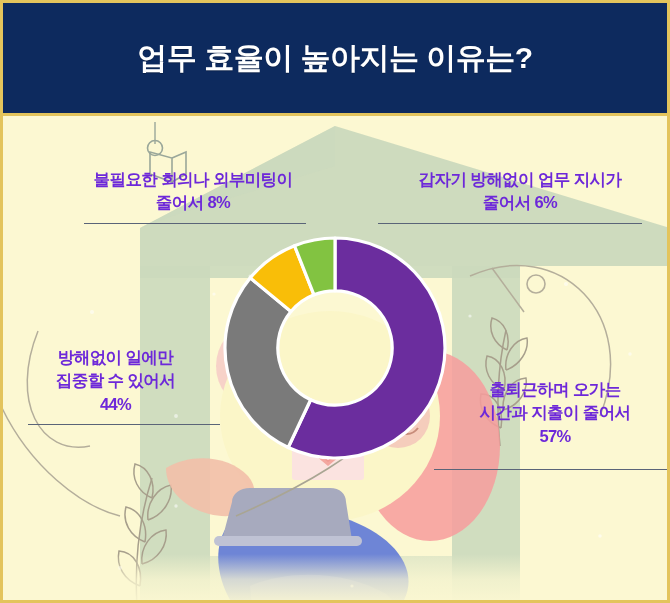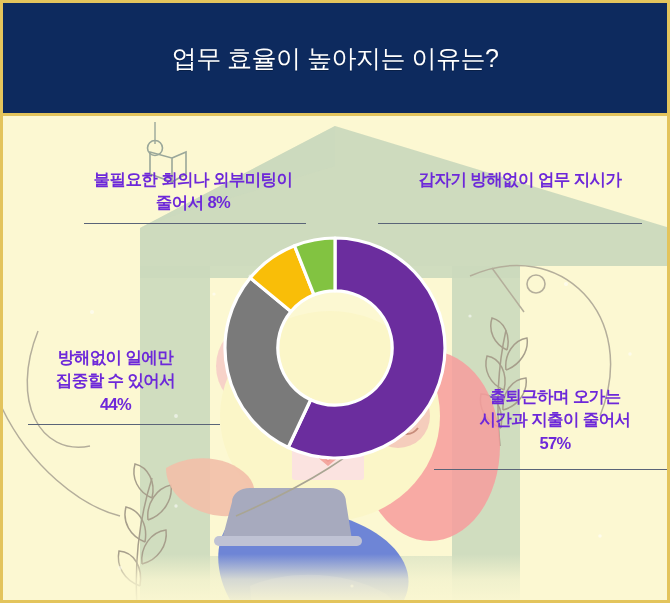--- a/index.html
+++ b/index.html
@@ -13,21 +13,21 @@
   
   .frame{position:absolute;inset:0;border:3px solid #E3C45C;box-sizing:border-box;pointer-events:none;z-index:60;}
 
   
   .header{
     position:absolute;left:3px;top:3px;width:664px;height:110px;
     background:#0D2A5E;box-sizing:border-box;
     display:flex;align-items:center;justify-content:center;z-index:40;
   }
   .header .title{
-    color:#FFFFFF;font-size:25px;font-weight:normal;letter-spacing:-0.5px;
+    color:#FFFFFF;font-size:30px;font-weight:bold;letter-spacing:-0.5px;
     text-shadow:0 1px 0 rgba(0,0,0,.25);
   }
   .header-rule{position:absolute;left:3px;top:113px;width:664px;height:3px;background:#E3C45C;z-index:41;}
 
   
   .bg{position:absolute;left:0;top:116px;width:670px;height:487px;overflow:hidden;z-index:1;}
   .bg svg{display:block;}
 
   
   .donut{position:absolute;left:215px;top:228px;width:240px;height:240px;z-index:20;}
@@ -40,21 +40,21 @@
 
   #lbl-meetings{left:48px;top:168px;width:290px;}
   #rule-meetings{left:84px;top:223px;width:222px;}
 
   #lbl-orders{left:380px;top:168px;width:280px;}
   #rule-orders{left:378px;top:223px;width:264px;}
 
   #lbl-focus{left:8px;top:337px;width:215px;margin-top:9px;}
   #rule-focus{left:28px;top:424px;width:192px;}
 
-  #lbl-commute{left:442px;top:378px;width:226px;margin-top:7px;}
+  #lbl-commute{left:442px;top:378px;width:226px;}
   #rule-commute{left:434px;top:469px;width:234px;}
 
   
   .fade-bottom{position:absolute;left:3px;bottom:3px;width:664px;height:46px;
     background:linear-gradient(to bottom, rgba(252,248,210,0) 0%, rgba(252,248,210,.72) 55%, rgba(252,248,210,.92) 100%);
     z-index:35;pointer-events:none;}
 </style>
 </head>
 <body>
 
@@ -176,20 +176,21 @@
   </div>
 
   <div class="label" id="lbl-meetings">
     <div>불필요한 회의나 외부미팅이</div>
     <div class="pct">줄어서   8%</div>
   </div>
   <div class="rule" id="rule-meetings"></div>
 
   <div class="label" id="lbl-orders">
     <div>갑자기 방해없이 업무 지시가</div>
+    <div class="pct">줄어서   6%</div>
   </div>
   <div class="rule" id="rule-orders"></div>
 
   <div class="label" id="lbl-focus">
     <div>방해없이 일에만</div>
     <div>집중할 수 있어서</div>
     <div class="pct">44%</div>
   </div>
   <div class="rule" id="rule-focus"></div>
 

